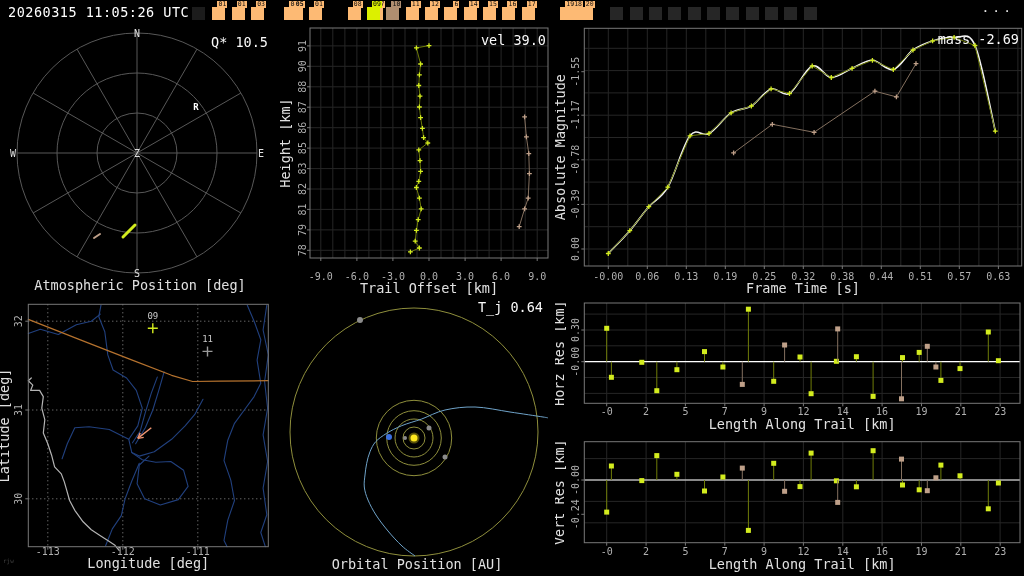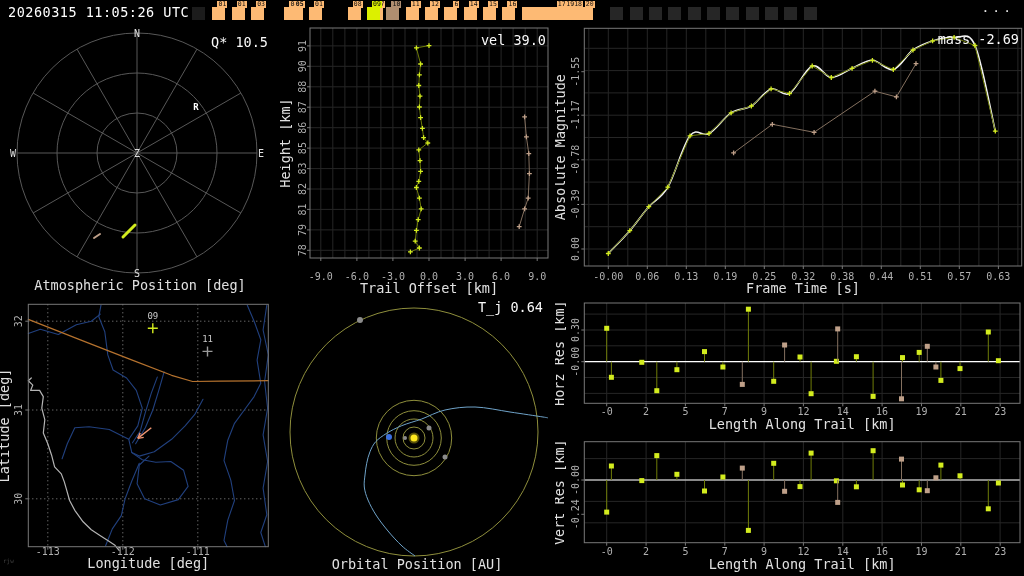--- a/index.html
+++ b/index.html
@@ -67,21 +67,21 @@
         </div>
         <div class="fbox " style="left: 463.6px;">
           <span class="lbl">14</span>
         </div>
         <div class="fbox " style="left: 482.9px;">
           <span class="lbl">15</span>
         </div>
         <div class="fbox " style="left: 502.3px;">
           <span class="lbl">16</span>
         </div>
-        <div class="fbox " style="left: 521.6px; padding-left: 30px;">
+        <div class="fbox " style="left: 521.6px;">
           <span class="lbl">17</span>
         </div>
         <div class="fbox " style="left: 568px;">
           <span class="lbl">18</span>
         </div>
         <div class="fbox " style="left: 560.2px;">
           <span class="lbl">19</span>
         </div>
         <div class="fbox " style="left: 579.6px; font-family: Liberation Mono, monospace;">
           <span class="lbl">20</span>

